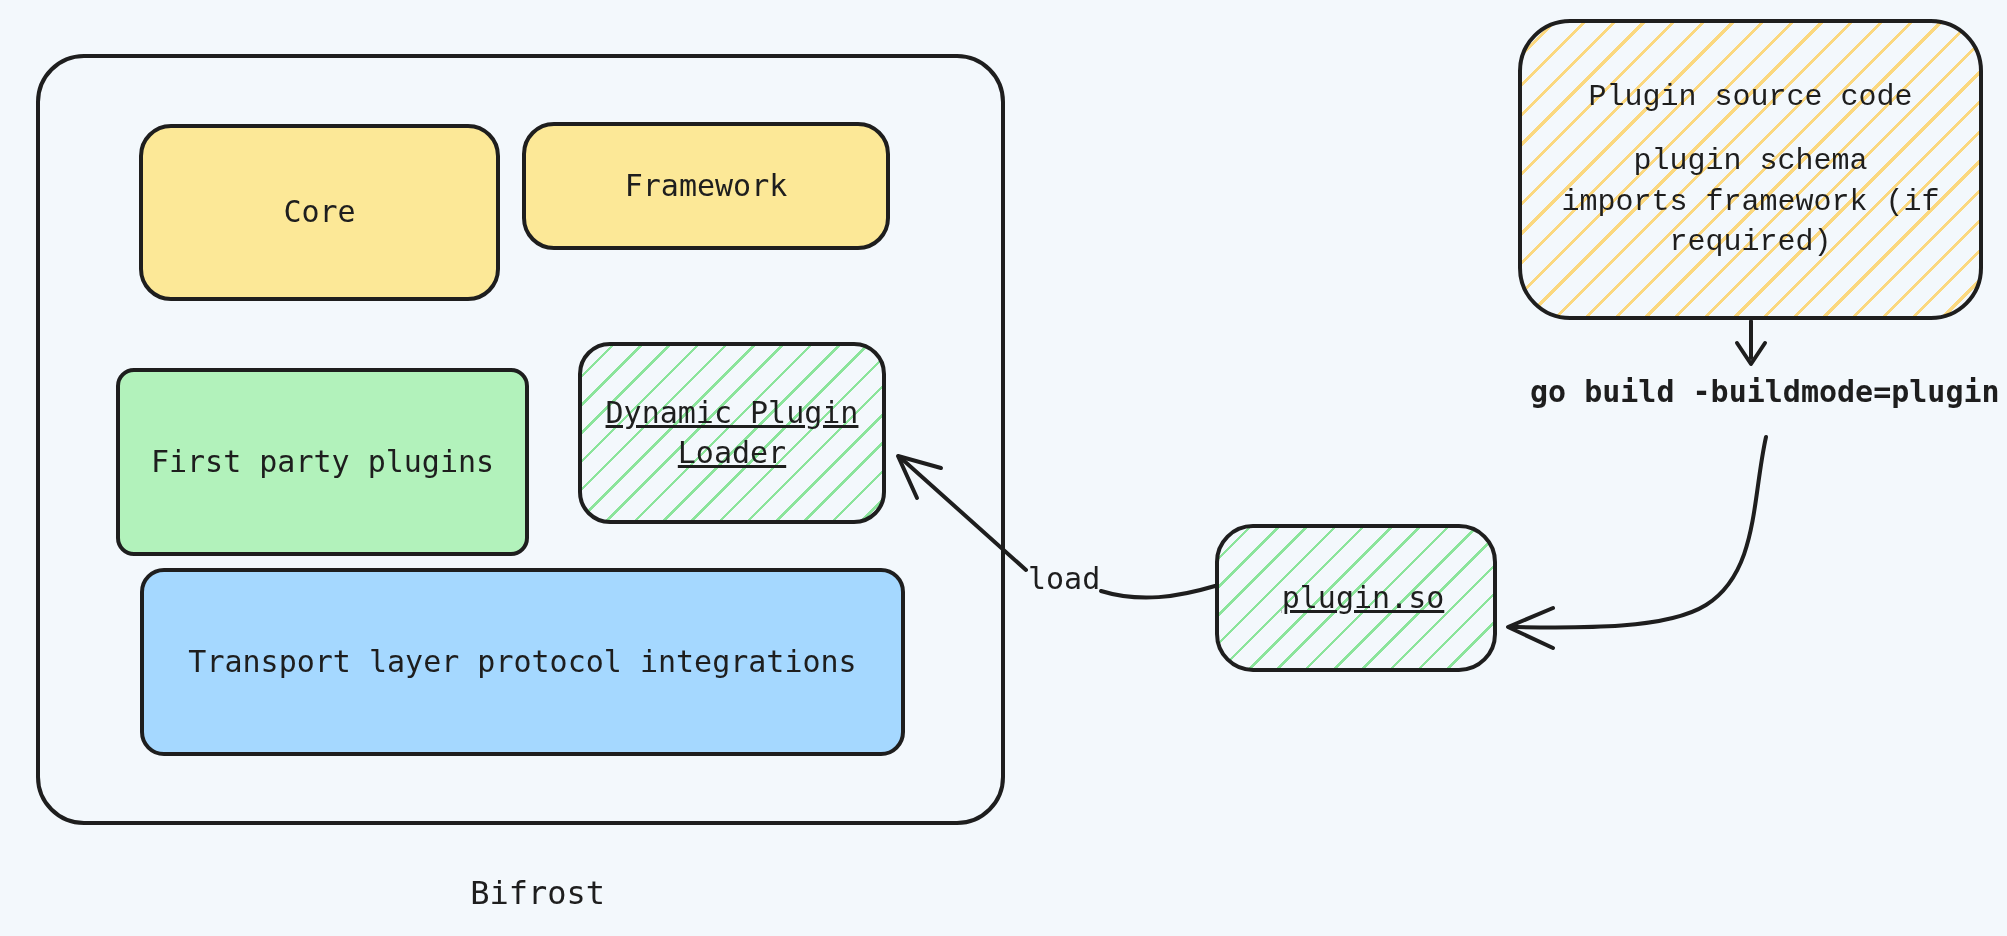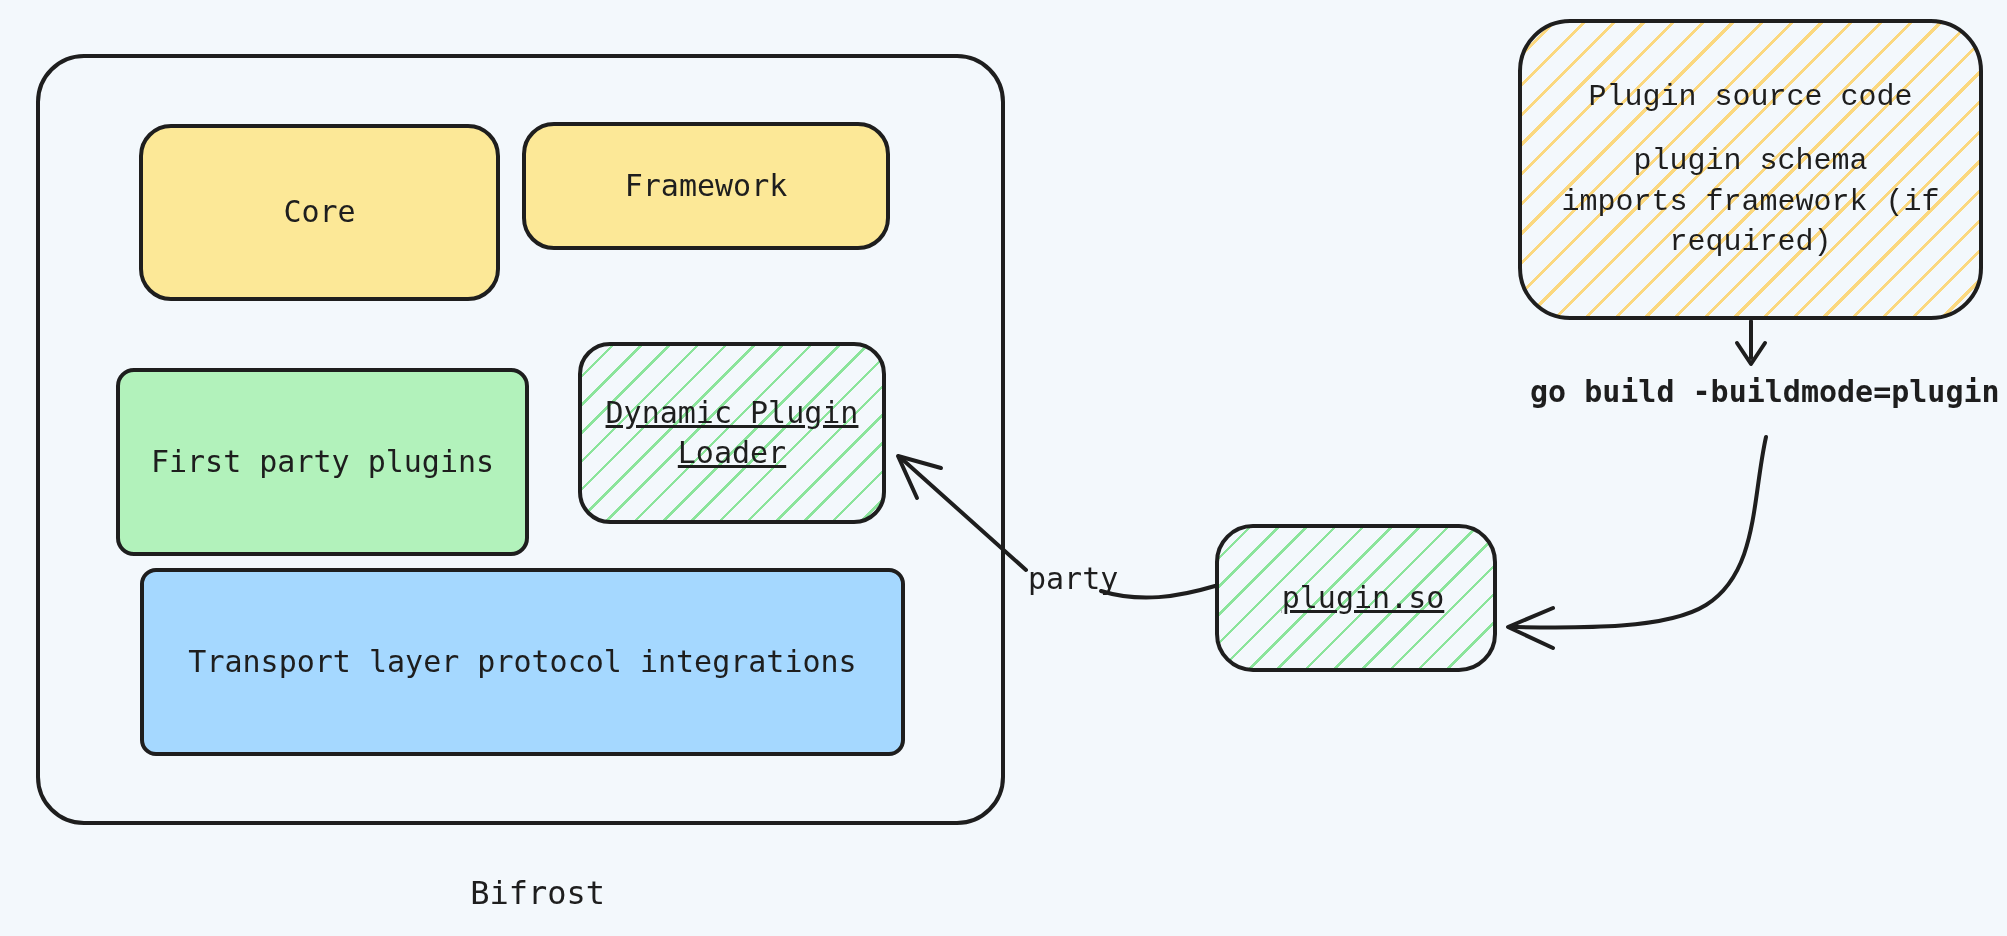--- a/index.html
+++ b/index.html
@@ -17,21 +17,21 @@
   .canvas{position:relative;width:2007px;height:936px;background:var(--background);overflow:hidden;}
 
   .shape{position:absolute;border:4px solid var(--stroke);display:flex;align-items:center;justify-content:center;text-align:center;font-size:30px;line-height:1.35;}
 
   .outer-container{left:36px;top:54px;width:969px;height:771px;border-radius:48px;background:transparent;}
 
   .box-core{left:139px;top:124px;width:361px;height:177px;border-radius:32px;background:var(--yellow);}
   .box-framework{left:522px;top:122px;width:368px;height:128px;border-radius:32px;background:var(--yellow);}
   .box-first-party{left:116px;top:340px;width:413px;height:188px;border-radius:18px;background:var(--green);margin-top:28px;}
   .box-dynamic-loader{left:578px;top:342px;width:308px;height:182px;border-radius:32px;padding:0 18px;}
-  .box-transport{left:140px;top:568px;width:765px;height:188px;border-radius:16px;background:var(--blue);}
+  .box-transport{left:140px;top:568px;width:765px;height:188px;border-radius:24px;background:var(--blue);}
   .box-plugin-source{left:1518px;top:19px;width:465px;height:301px;border-radius:52px;flex-direction:column;gap:24px;padding:10px 16px;font-family:Liberation Mono, monospace;}
   .box-plugin-so{left:1215px;top:524px;width:282px;height:148px;border-radius:38px;padding-left:14px;}
 
   .hatch-green{background-color:var(--background);background-image:repeating-linear-gradient(135deg,var(--green-hatch) 0 2.5px,transparent 2.5px 20px);text-decoration:underline;}
   .hatch-yellow{background-color:var(--background);background-image:repeating-linear-gradient(135deg,var(--yellow-hatch) 0 3px,transparent 3px 21px);}
 
   .free-label{position:absolute;font-size:30px;white-space:pre;}
   .label-bifrost{left:405px;top:874px;width:200px;text-align:right;font-size:32px;}
   .label-build-cmd{left:1530px;top:374px;width:468px;text-align:center;font-weight:bold;}
   .label-load{left:1028px;top:561px;}
@@ -76,21 +76,21 @@
 imports framework (if
 required)</div>
   </div>
 
   <div class="free-label label-build-cmd">go build -buildmode=plugin</div>
 
   <div class="shape box-plugin-so hatch-green">
     <span>plugin.so</span>
   </div>
 
-  <div class="free-label label-load">party</div>
+  <div class="free-label label-load">load</div>
 
   <svg class="connectors" width="2007" height="936" viewBox="0 0 2007 936">
     <g>
       <path d="M1751 321 L1751 358"></path>
       <path d="M1737 343 L1751 364 L1765 343"></path>
     </g>
     <g>
       <path d="M1766 437 C1752 500 1758 572 1706 605 C1666 630 1578 628 1512 627"></path>
       <path d="M1553 608 L1508 627 L1553 648"></path>
     </g>

